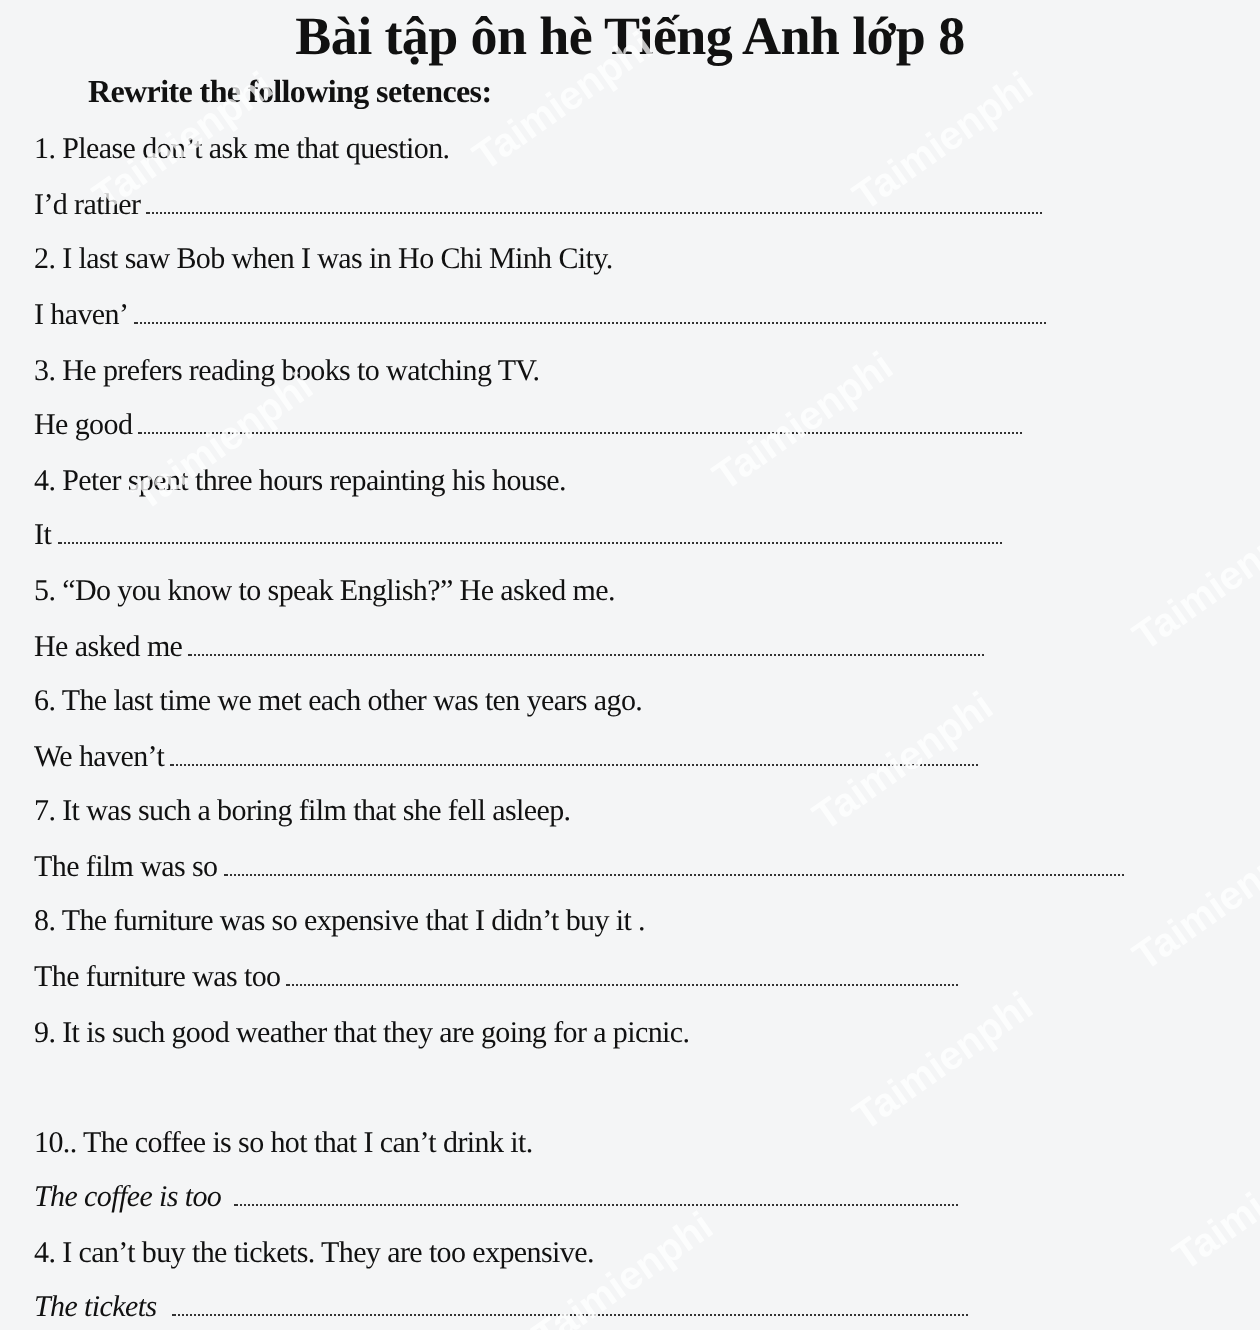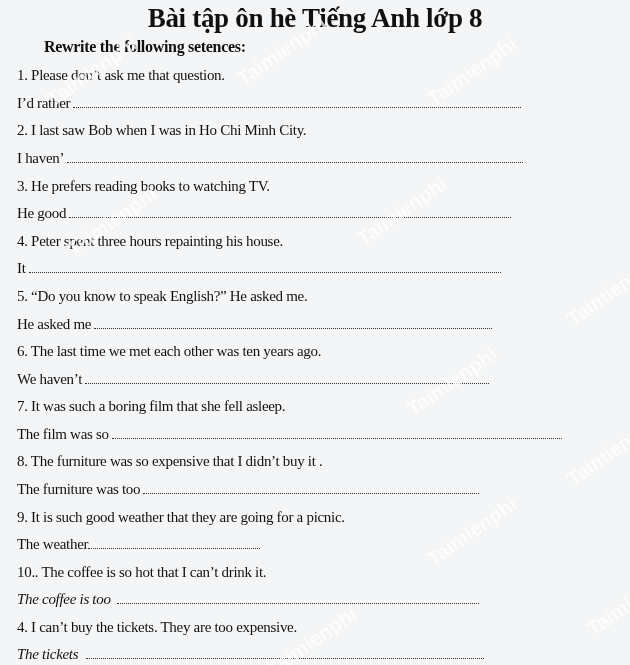--- a/index.html
+++ b/index.html
@@ -61,21 +61,20 @@
   <div class="line" style="top:342px"><span>6. The last time we met each other was ten years ago.</span></div>
   <div class="line" style="top:370px"><span class="lead"> We haven’t</span><span class="blank" style="width:404px"></span></div>
 
   <div class="line" style="top:397px"><span>7. It was such a boring film that she fell asleep.</span></div>
   <div class="line" style="top:425px"><span class="lead">The film was so</span><span class="blank" style="width:450px"></span></div>
 
   <div class="line" style="top:452px"><span>8. The furniture was so expensive that I didn’t buy it .</span></div>
   <div class="line" style="top:480px"><span class="lead">The furniture was too</span><span class="blank" style="width:336px"></span></div>
 
   <div class="line" style="top:508px"><span>9. It is such good weather that they are going for a picnic.</span></div>
-  <div class="line" style="top:535px"><span class="lead">The weather</span><span class="blank" style="width:172px;margin-left:0"></span></div>
 
   <div class="line" style="top:563px"><span>10.. The coffee is so hot that I can’t drink it.</span></div>
   <div class="line ital" style="top:590px"><span class="lead">The coffee is too</span><span class="blank" style="width:362px;margin-left:6px"></span></div>
 
   <div class="line" style="top:618px"><span>4. I can’t buy the tickets. They are too expensive.</span></div>
   <div class="line ital" style="top:645px"><span class="lead">The tickets</span><span class="blank" style="width:398px;margin-left:8px"></span></div>
 
   <div class="wm" style="left:40px;top:60px">Taimienphi</div>
   <div class="wm" style="left:230px;top:40px">Taimienphi</div>
   <div class="wm" style="left:420px;top:60px">Taimienphi</div>

